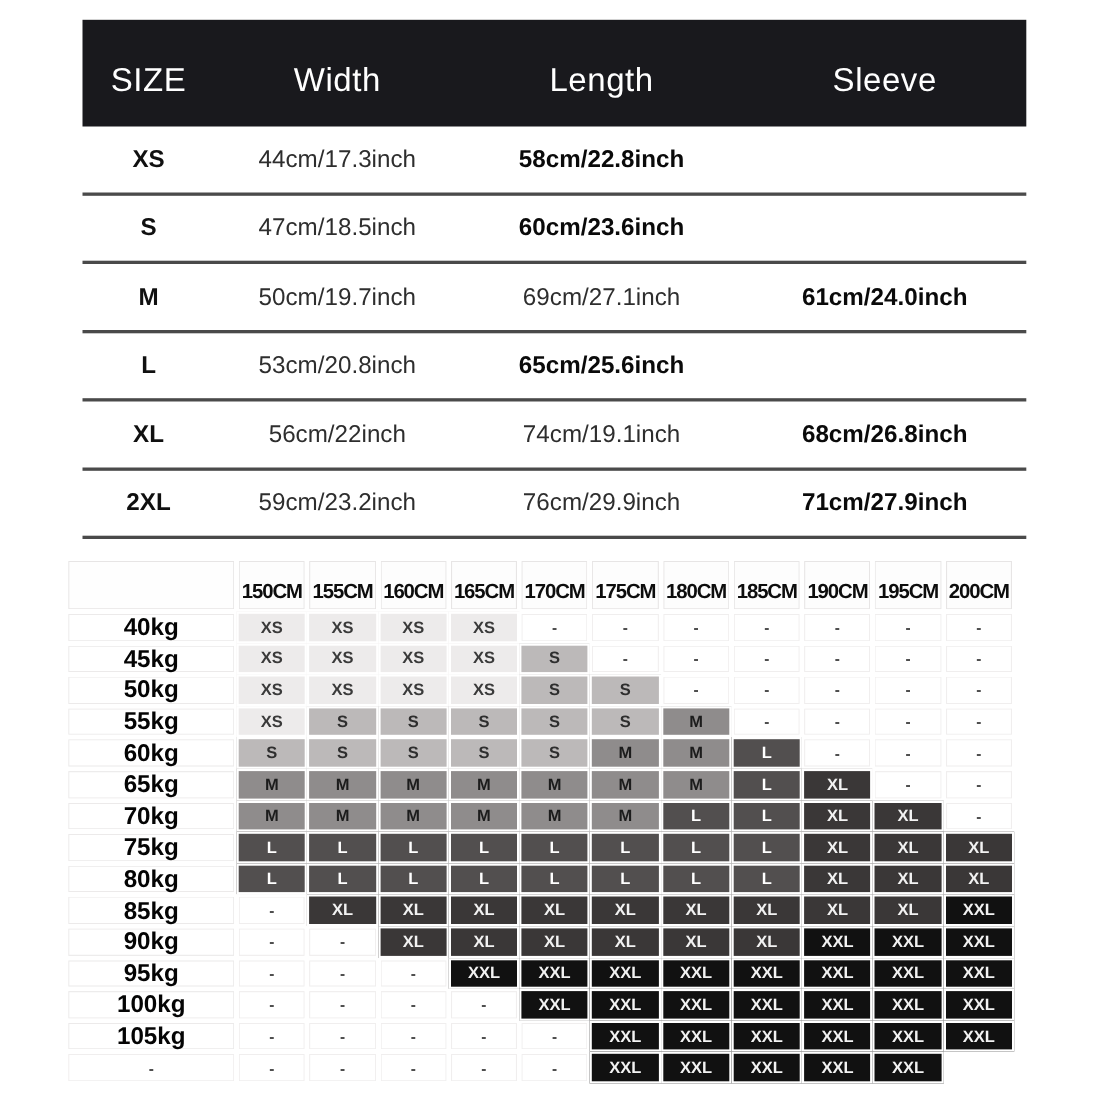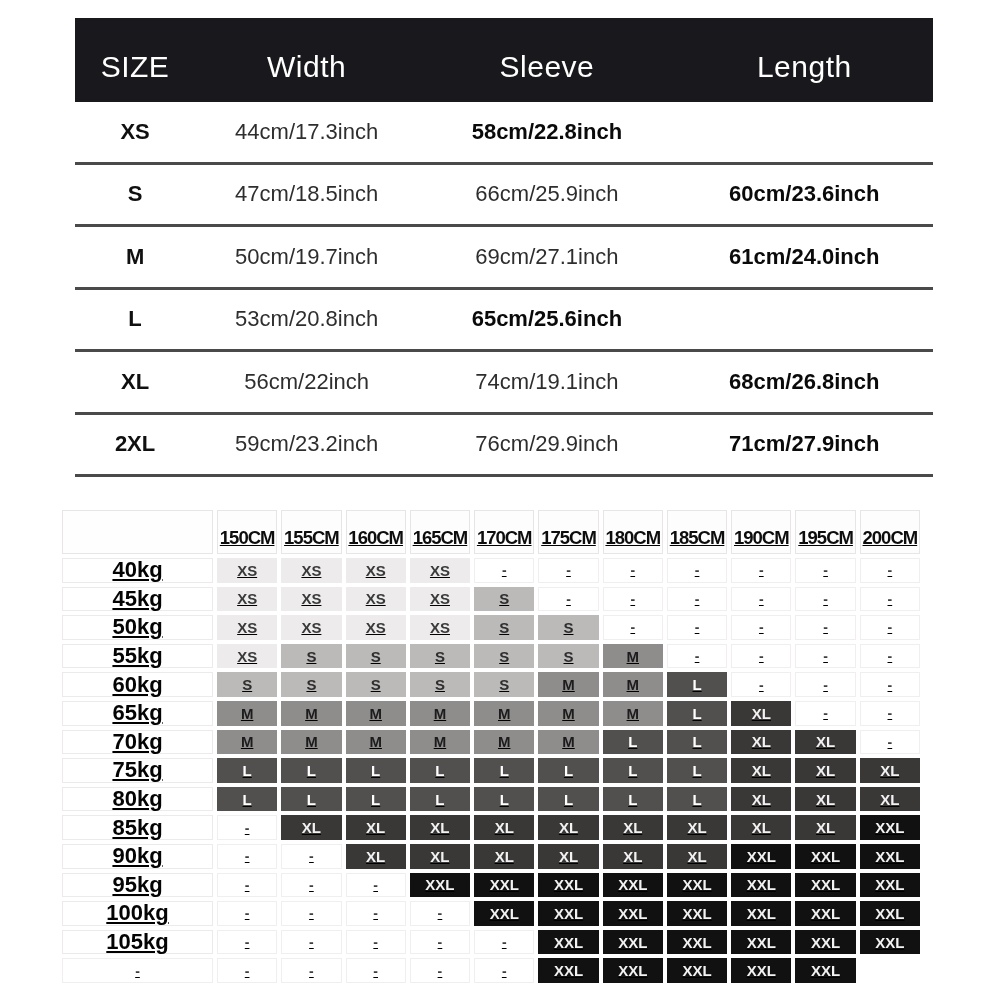--- a/index.html
+++ b/index.html
@@ -3,37 +3,37 @@
 <meta charset="utf-8">
 <style>
   html,body{margin:0;padding:0;}
   body{
     width:1000px;height:1000px;background:#ffffff;position:relative;
     font-family:"Liberation Sans",sans-serif;overflow:hidden;
   }
   
   .spec{position:absolute;left:75px;top:18px;width:858px;}
   .spec-header{
-    height:84px;background:#19191d;display:grid;
+    height:97px;background:#19191d;display:grid;
     grid-template-columns:14% 26% 30% 30%;align-items:center;
   }
   .spec-header span{
     color:#ffffff;font-size:30px;font-weight:400;text-align:center;
     padding-top:14px;letter-spacing:0.5px;white-space:nowrap;
   }
   .spec-row{
     display:grid;grid-template-columns:14% 26% 30% 30%;
     height:59.5px;border-bottom:3px solid #4a4a4a;align-items:center;
   }
   .spec-row span{text-align:center;font-size:22px;white-space:nowrap;}
   .spec-size{font-weight:bold;color:#101010;}
   .spec-width,.spec-length{color:#2e2e2e;font-weight:400;}
   .spec-sleeve{font-weight:bold;color:#0a0a0a;}
   
-  .matrixWrap{position:absolute;left:60px;top:508px;width:862px;text-decoration:underline;}
+  .matrixWrap{position:absolute;left:60px;top:508px;width:862px;}
   .matrix{
     display:grid;grid-template-columns:155px repeat(11,1fr);
     grid-template-rows:48px repeat(15,28.6px);background:#ffffff;
   }
   .mcell{
     box-sizing:border-box;border:2px solid #ffffff;
     display:flex;align-items:center;justify-content:center;
     white-space:nowrap;overflow:visible;
   }
   .mcorner{box-shadow:inset 0 0 0 1px #e7e5e5;background:#fefefe;}
@@ -49,33 +49,32 @@
   .msize{font-weight:bold;font-size:15px;}
   .msize.blank{box-shadow:inset 0 0 0 1px #f0eeee;font-size:14px;}
 </style>
 </head>
 <body style="background: rgb(255, 255, 255);">
 
 <div class="spec">
   <div class="spec-header" style="background: rgb(25, 25, 29);">
     <span style="color: rgb(255, 255, 255);">SIZE</span>
     <span style="color: rgb(255, 255, 255);">Width</span>
+    <span style="color: rgb(255, 255, 255);">Length</span>
     <span style="color: rgb(255, 255, 255);">Sleeve</span>
-    <span style="color: rgb(255, 255, 255);">Length</span>
   </div>
   <div id="specBody">
       <div class="spec-row" style="border-bottom-color: rgb(74, 74, 74);">
         <span class="spec-size">XS</span>
         <span class="spec-width">44cm/17.3inch</span>
         <span class="spec-sleeve">58cm/22.8inch</span>
       </div>
       <div class="spec-row" style="border-bottom-color: rgb(74, 74, 74);">
         <span class="spec-size">S</span>
         <span class="spec-width">47cm/18.5inch</span>
-        <span class="spec-length">66cm/25.9inch</span>
         <span class="spec-sleeve">60cm/23.6inch</span>
       </div>
       <div class="spec-row" style="border-bottom-color: rgb(74, 74, 74);">
         <span class="spec-size">M</span>
         <span class="spec-width">50cm/19.7inch</span>
         <span class="spec-length">69cm/27.1inch</span>
         <span class="spec-sleeve">61cm/24.0inch</span>
       </div>
       <div class="spec-row" style="border-bottom-color: rgb(74, 74, 74);">
         <span class="spec-size">L</span>

